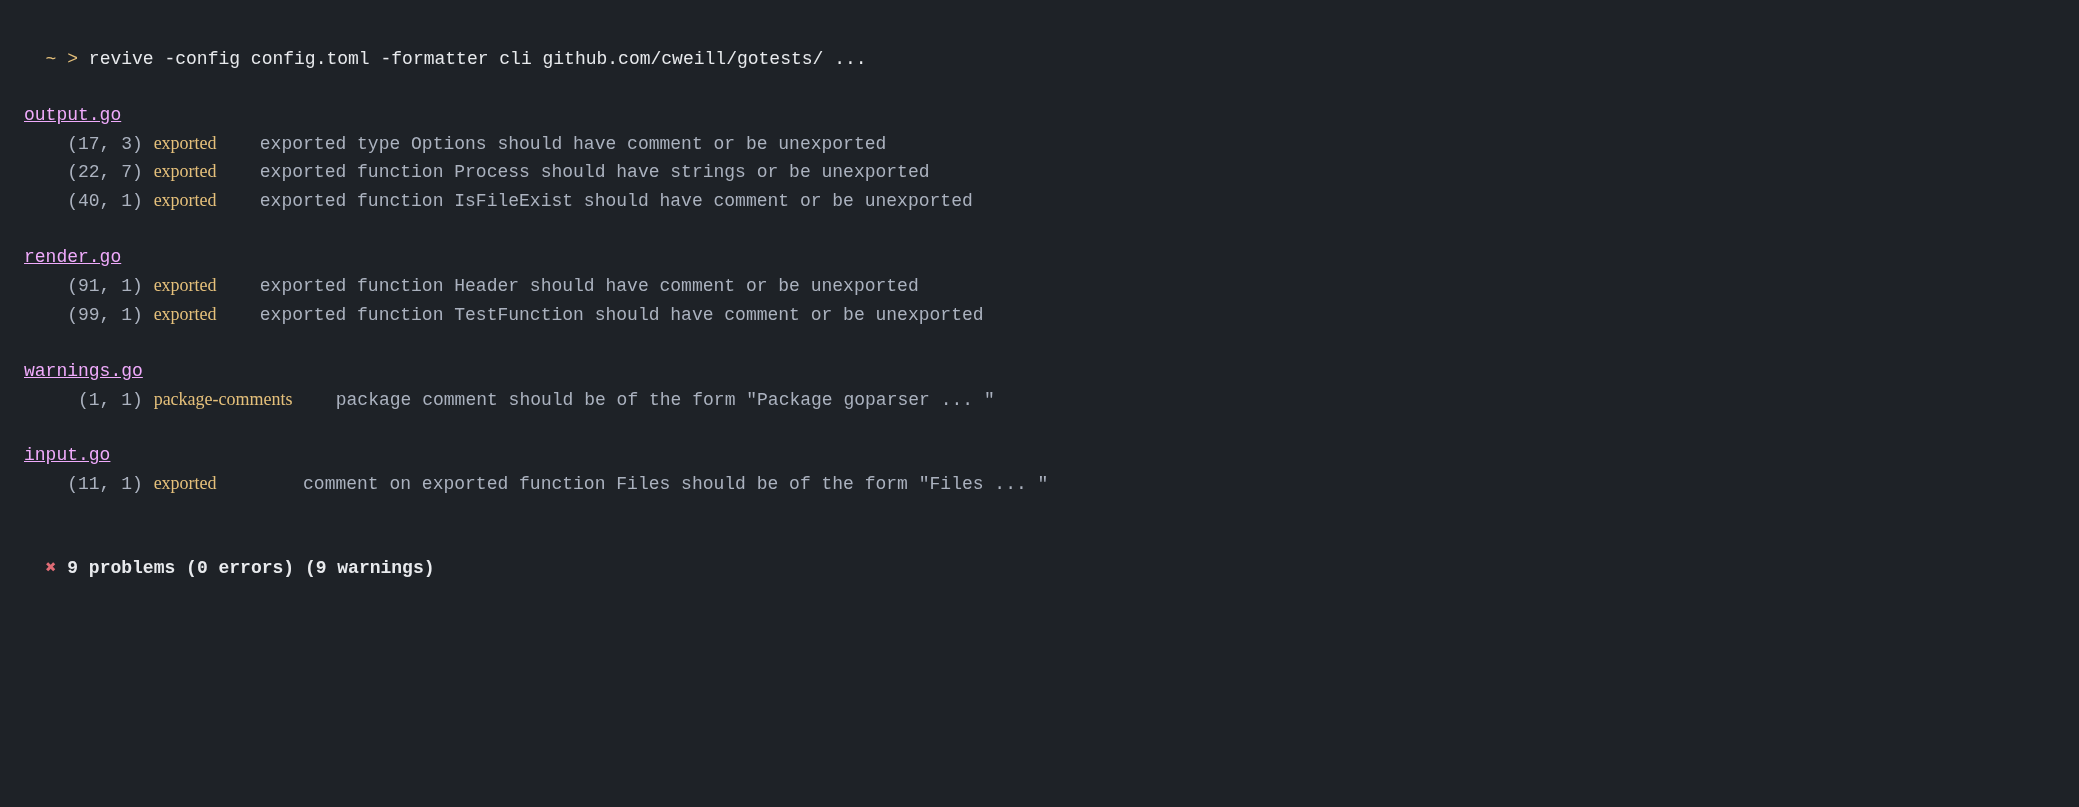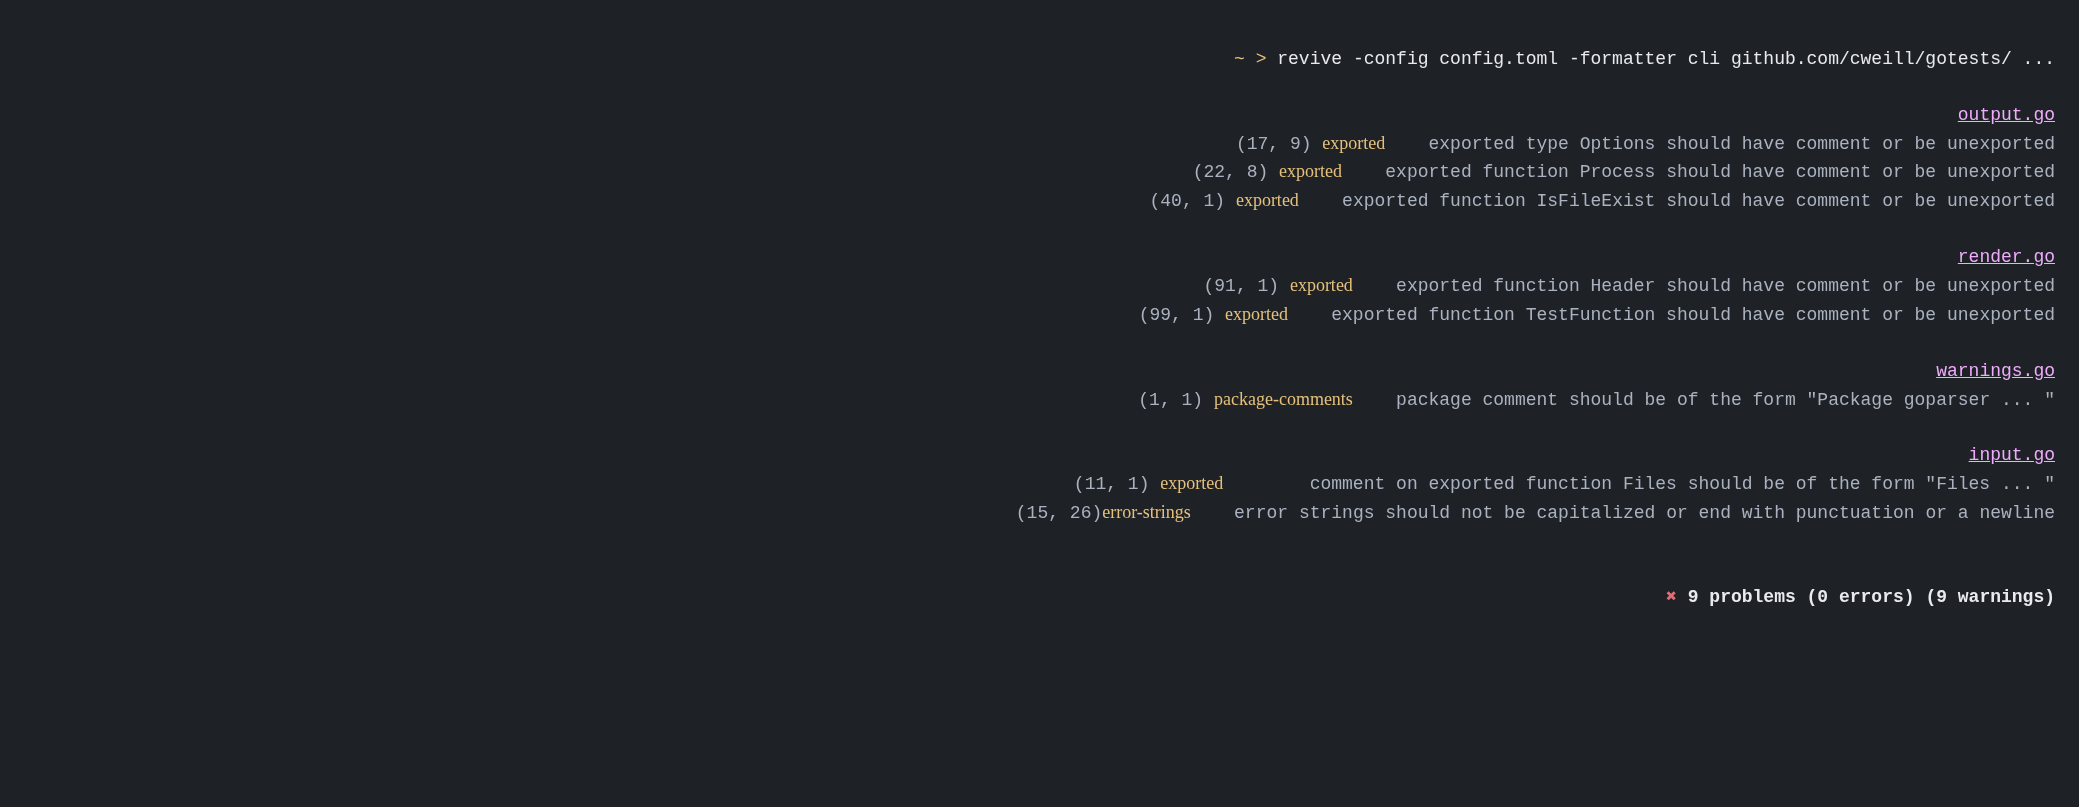--- a/index.html
+++ b/index.html
@@ -1,19 +1,18 @@
 <!DOCTYPE html>
 <html><head>
   <meta charset="utf-8">
   <style>
     * {
       margin: 0;
       padding: 0;
       box-sizing: border-box;
-      text-align: right;
     }
 
     body {
       background-color: #1e2227;
       font-family: 'Courier New', Courier, monospace;
       font-size: 18px;
       line-height: 1.55;
       color: #abb2bf;
       padding: 18px 24px 18px 24px;
       width: 2079px;
@@ -68,33 +67,32 @@
 </head>
 <body>
 
 <span class="terminal-line">
   <span class="prompt">~ &gt; </span><span class="cmd-text">revive -config config.toml -formatter cli github.com/cweill/gotests/ ...</span>
 </span>
 
 <div id="file-blocks">
     <span class="empty-line"></span>
     <span class="terminal-line"><span class="filename">output.go</span></span>
-    <span class="terminal-line"><span class="location">    (17, 9) </span><span class="rule-exported">exported</span><span class="message">    exported type Options should have comment or be unexported</span></span>
-    <span class="terminal-line"><span class="location">    (22, 8) </span><span class="rule-exported">exported</span><span class="message">    exported function Process should have comment or be unexported</span></span>
+    <span class="terminal-line"><span class="location">    (17, 3) </span><span class="rule-exported">exported</span><span class="message">    exported type Options should have comment or be unexported</span></span>
+    <span class="terminal-line"><span class="location">    (22, 7) </span><span class="rule-exported">exported</span><span class="message">    exported function Process should have strings or be unexported</span></span>
     <span class="terminal-line"><span class="location">    (40, 1) </span><span class="rule-exported">exported</span><span class="message">    exported function IsFileExist should have comment or be unexported</span></span>
     <span class="empty-line"></span>
     <span class="terminal-line"><span class="filename">render.go</span></span>
     <span class="terminal-line"><span class="location">    (91, 1) </span><span class="rule-exported">exported</span><span class="message">    exported function Header should have comment or be unexported</span></span>
     <span class="terminal-line"><span class="location">    (99, 1) </span><span class="rule-exported">exported</span><span class="message">    exported function TestFunction should have comment or be unexported</span></span>
     <span class="empty-line"></span>
     <span class="terminal-line"><span class="filename">warnings.go</span></span>
     <span class="terminal-line"><span class="location">     (1, 1) </span><span class="rule-exported">package-comments</span><span class="message">    package comment should be of the form "Package goparser ... "</span></span>
     <span class="empty-line"></span>
     <span class="terminal-line"><span class="filename">input.go</span></span>
     <span class="terminal-line"><span class="location">    (11, 1) </span><span class="rule-exported">exported</span><span class="message">        comment on exported function Files should be of the form "Files ... "</span></span>
-    <span class="terminal-line"><span class="location">    (15, 26)</span><span class="rule-exported">error-strings</span><span class="message">    error strings should not be capitalized or end with punctuation or a newline</span></span>
   </div>
 
 <span class="empty-line"></span>
 
 <span class="terminal-line">
   <span class="cross-icon">✖</span><span class="summary-line"> 9 problems (0 errors) (9 warnings)</span>
 </span>
 
 </body></html>

